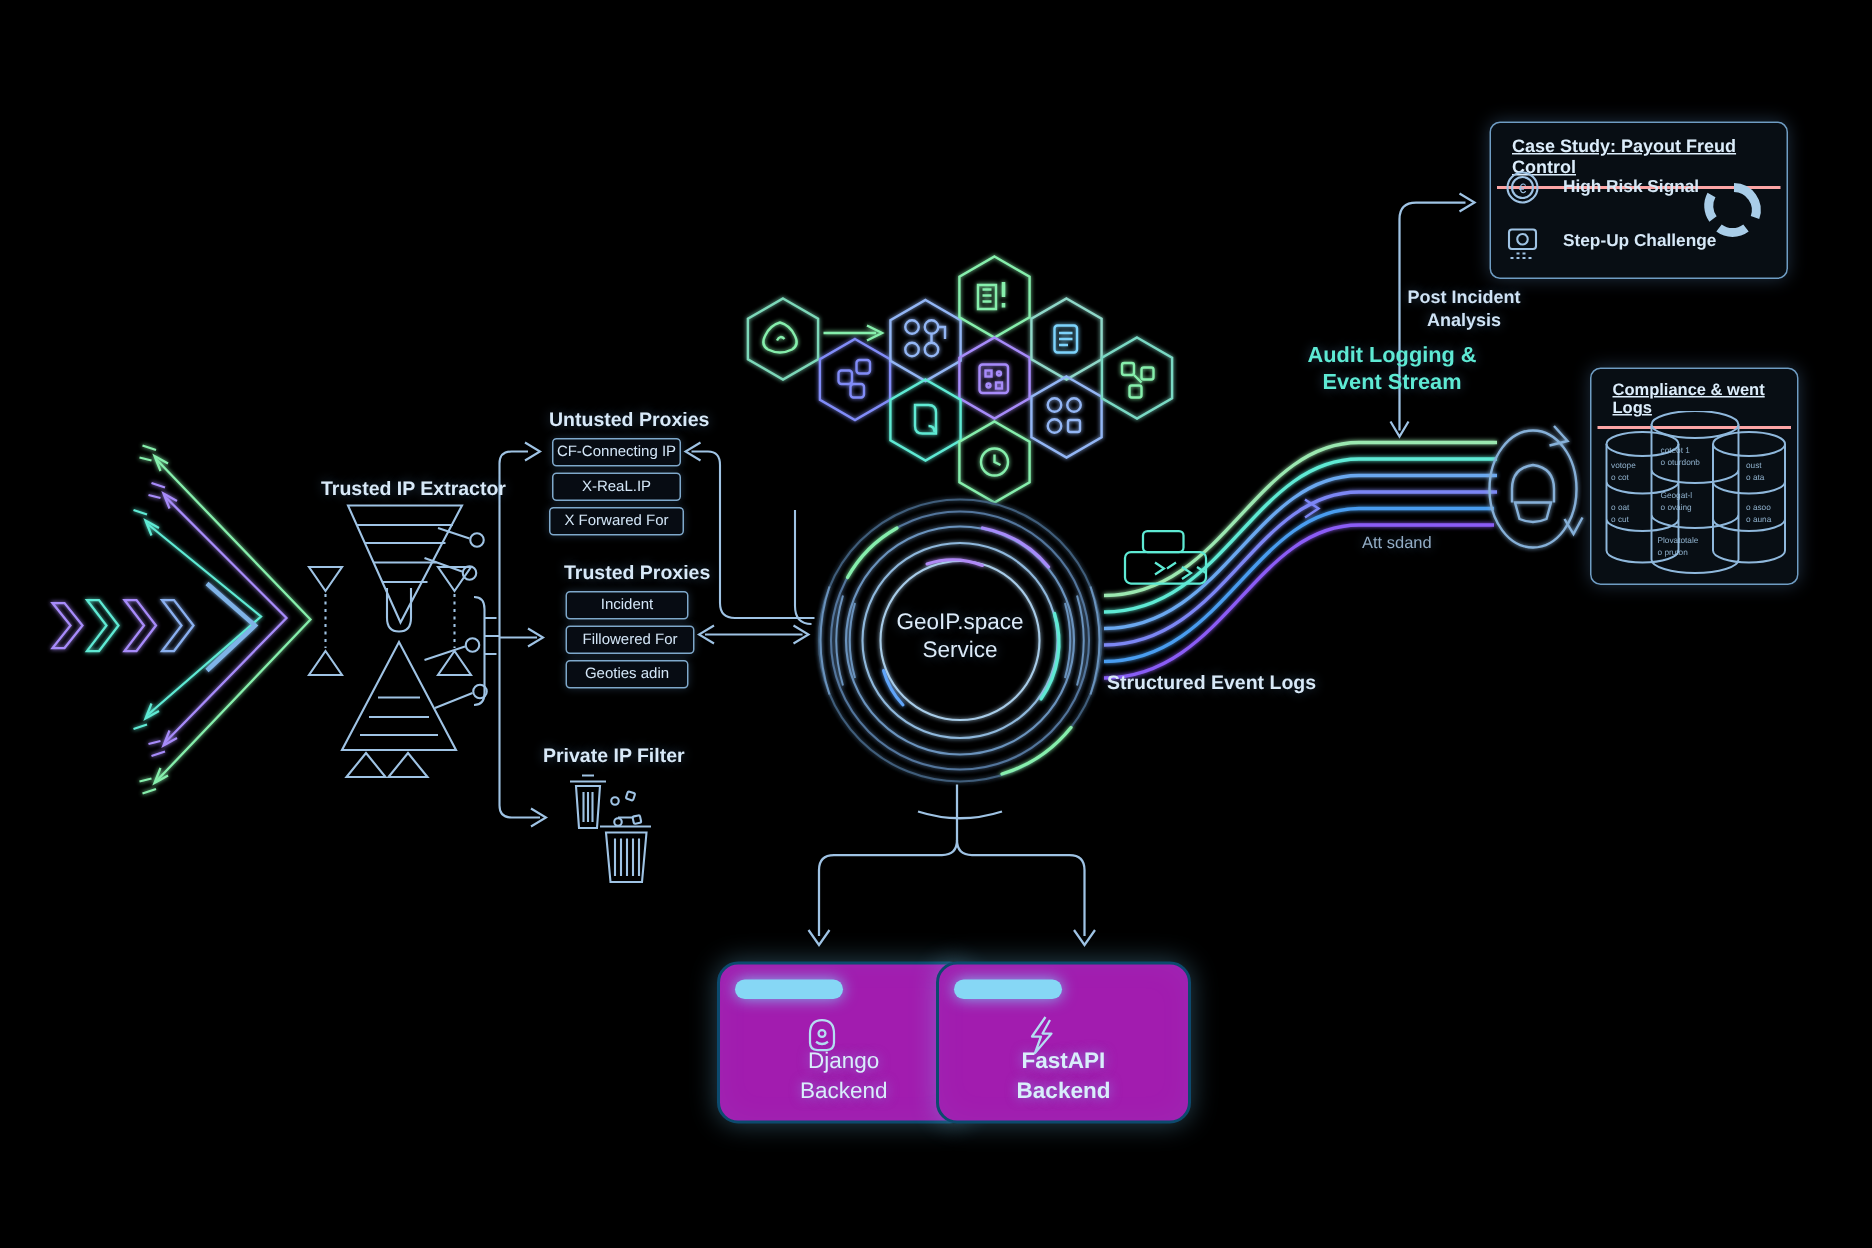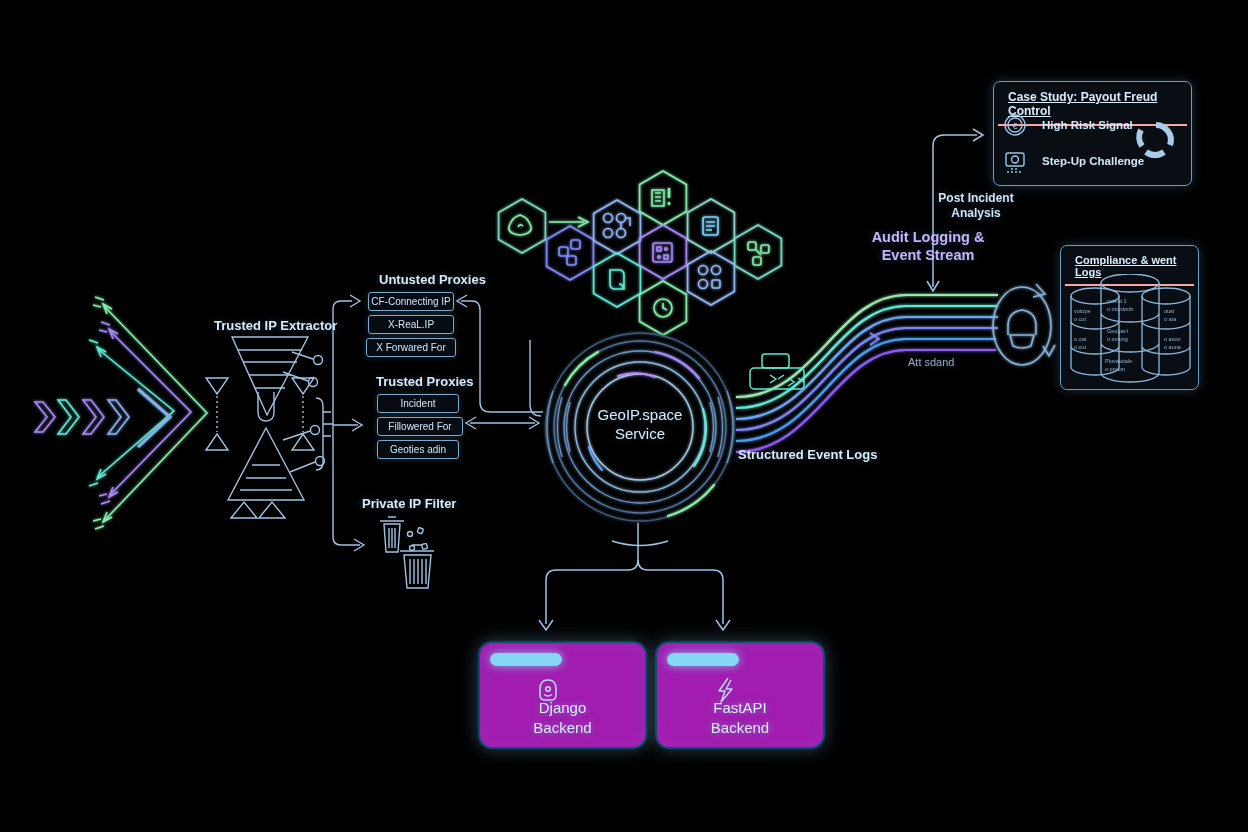--- a/index.html
+++ b/index.html
@@ -223,40 +223,40 @@
     <ellipse cx="1022" cy="326" rx="29" ry="39"></ellipse>
     <path d="M 1036,284 L 1045,294 L 1033,297"></path>
     <path d="M 1043,346 L 1049,356 L 1055,345"></path>
     <path d="M 1008,335 L 1008,326 Q 1008,312 1022,310 Q 1036,312 1036,326 L 1036,335"></path>
     <path d="M 1010,335 L 1034,335 L 1031,346 Q 1022,350 1013,346 Z"></path>
   </g>
 </svg>
 
 <div class="lbl ttl" style="left:214px;top:318px;text-align:right;">Trusted IP Extractor</div>
 
-<div class="lbl ttl" style="left:366px;top:272px;margin-left:13px;">Untusted Proxies</div>
+<div class="lbl ttl" style="left:366px;top:272px;">Untusted Proxies</div>
 <div class="pbox" style="left:368px;top:292px;width:84px;height:17px;">CF-Connecting IP</div>
 <div class="pbox" style="left:368px;top:315px;width:84px;height:17px;">X-ReaL.IP</div>
 <div class="pbox" style="left:366px;top:338px;width:88px;height:17px;">X Forwared For</div>
 
 <div class="lbl ttl" style="left:376px;top:374px;">Trusted Proxies</div>
 <div class="pbox" style="left:377px;top:394px;width:80px;height:17px;">Incident</div>
 <div class="pbox" style="left:377px;top:417px;width:84px;height:17px;">Fillowered For</div>
 <div class="pbox" style="left:377px;top:440px;width:80px;height:17px;">Geoties adin</div>
 
 <div class="lbl ttl" style="left:362px;top:496px;">Private IP Filter</div>
 
 <div class="lbl ctr" style="left:575px;top:406px;width:130px;font-size:15px;color:#dcebf9;">GeoIP.space
 Service</div>
 
 <div class="lbl ttl" style="left:738px;top:447px;">Structured Event Logs</div>
 
 <div class="lbl" style="left:908px;top:356px;font-size:11px;color:#93adc6;">Att sdand</div>
 
-<div class="lbl ctr" style="left:858px;top:228px;width:140px;font-size:14.5px;font-weight:bold;color:#c4b5fd;">Audit Logging &amp;
+<div class="lbl ctr" style="left:858px;top:228px;width:140px;font-size:14.5px;font-weight:bold;color:#5eead4;">Audit Logging &amp;
 Event Stream</div>
 
 <div class="lbl ctr" style="left:936px;top:191px;width:80px;font-size:12px;font-weight:bold;">Post Incident
 Analysis</div>
 
 <div class="panel" style="left:993px;top:81px;width:197px;height:103px;">
   <div class="ptitle" style="font-size:12px;">Case Study: Payout Freud Control</div>
   <span class="csrow" style="left:48px;top:37px;">High Risk Signal</span>
   <span class="csrow" style="left:48px;top:73px;">Step-Up Challenge</span>
   <svg width="197" height="103" style="position:absolute;left:0;top:0;">
@@ -320,21 +320,21 @@
     <g fill="none" stroke="#b5def2" stroke-width="1.5">
       <path d="M 12,16 q 0,-9 8,-9 q 8,0 8,9 v 6 q 0,5 -5,5 h -6 q -5,0 -5,-5 z"></path>
       <circle cx="20" cy="16" r="2.3"></circle>
           <path d="M 16,21.5 q 4,3 8,0"></path>
     </g>
   </svg>
   <div class="blabel">Django
 Backend</div>
 </div>
 
-<div class="backend" style="left:655px;top:641px;width:138px;">
+<div class="backend" style="left:624px;top:641px;width:138px;font-weight:bold;">
   <div class="pill"></div>
   <svg width="40" height="34" style="position:absolute;left:49px;top:29px;">
     <g fill="none" stroke="#b5def2" stroke-width="1.5" stroke-linejoin="round">
       <path d="M 22,6 l -9,13 h 6 l -4,11 l 11,-13 h -6 l 5,-9"></path>
     </g>
   </svg>
   <div class="blabel">FastAPI
 Backend</div>
 </div>
 

